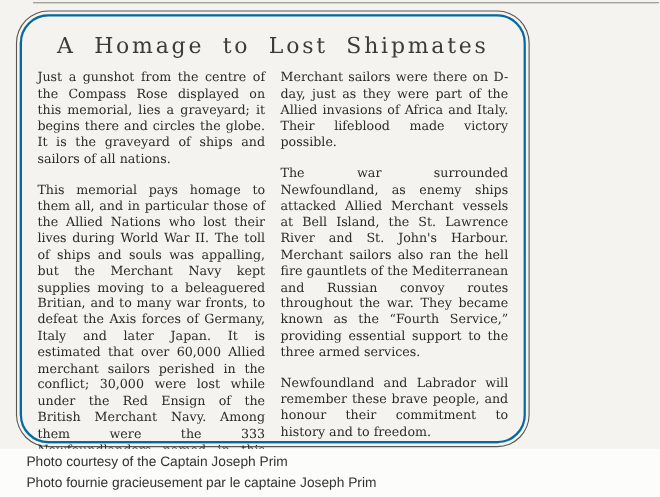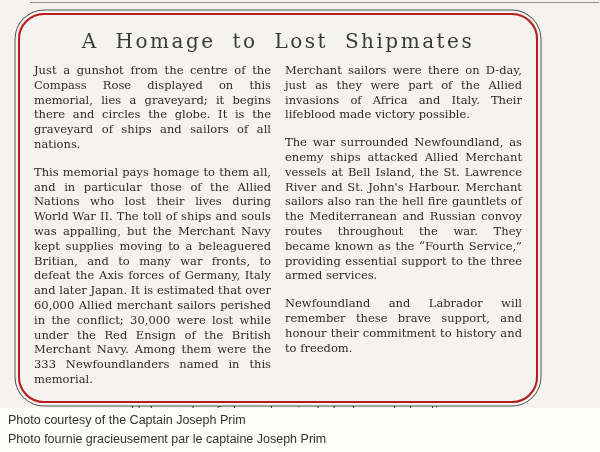--- a/index.html
+++ b/index.html
@@ -22,24 +22,24 @@
     top: 2px;
     left: 30px;
     right: 1px;
     height: 1px;
     background: #8d8d89;
   }
   .plaque-frame {
     position: absolute;
     left: 18px;
     top: 13px;
-    width: 520px;
+    width: 460px;
     height: 390px;
     box-sizing: border-box;
-    border: 2px solid #b91c1c;
+    border: 2px solid #0369a1;
     border-radius: 26px;
     box-shadow: 0 0 0 2.5px #f4f3ef, 0 0 0 3.5px #57574f;
     padding: 12px 14px 0 14px;
   }
   .plaque-title {
     margin: 2px 0 10px 0;
     text-align: center;
     font-size: 20px;
     font-weight: normal;
     letter-spacing: 2.5px;
@@ -66,21 +66,21 @@
   }
   .plaque-footer em { font-style: italic; }
   .captions {
     position: absolute;
     left: 0;
     top: 408px;
     width: 600px;
     height: 44px;
     background: #fcfcfa;
     box-sizing: border-box;
-    padding: 3px 0 0 8px;
+    padding: 3px 0 0 24px;
     font-family: "Liberation Sans", sans-serif;
     font-size: 12.5px;
     line-height: 19px;
     color: #333331;
   }
 </style>
 </head>
 <body>
 
 <div class="scan">
@@ -92,21 +92,21 @@
     <h1 class="plaque-title">A Homage to Lost Shipmates</h1>
 
     <div class="columns">
       <div class="col">
         <p>Just a gunshot from the centre of the Compass Rose displayed on this memorial, lies a graveyard; it begins there and circles the globe. It is the graveyard of ships and sailors of all nations.</p>
         <p>This memorial pays homage to them all, and in particular those of the Allied Nations who lost their lives during World War II.  The toll of ships and souls was appalling, but the Merchant Navy kept supplies moving to a beleaguered Britian, and to many war fronts, to defeat the Axis forces of Germany, Italy and later Japan.  It is estimated that over 60,000 Allied merchant sailors perished in the conflict; 30,000 were lost while under the Red Ensign of the British Merchant Navy.  Among them were the 333 Newfoundlanders named in this memorial.</p>
       </div>
       <div class="col">
         <p>Merchant sailors were there on D-day, just as they were part of the Allied invasions of Africa and Italy.  Their lifeblood made victory possible.</p>
         <p>The war surrounded Newfoundland, as enemy ships attacked Allied Merchant vessels at Bell Island, the St. Lawrence River and St. John's Harbour.  Merchant sailors also ran the hell fire gauntlets of the Mediterranean and Russian convoy routes throughout the war.  They became known as the “Fourth Service,” providing essential support to the three armed services.</p>
-        <p>Newfoundland and Labrador will remember these brave support, and honour their commitment to history and to freedom.</p>
+        <p>Newfoundland and Labrador will remember these brave people, and honour their commitment to history and to freedom.</p>
       </div>
     </div>
 
     <div class="plaque-footer">
       <div>a world class centre of advanced marine technology and education.</div>
       <div><span>The Institute's  motto, </span><em>Ad Excellentiam Nitere - Strive for Excellence</em><span>, was exemplified by the Allied Merchant Mariners of World War II.</span></div>
       <div>The memorial represents the labour of many merchant veterans, including Project Leader Fred Adams,</div>
 
     </div>
 

